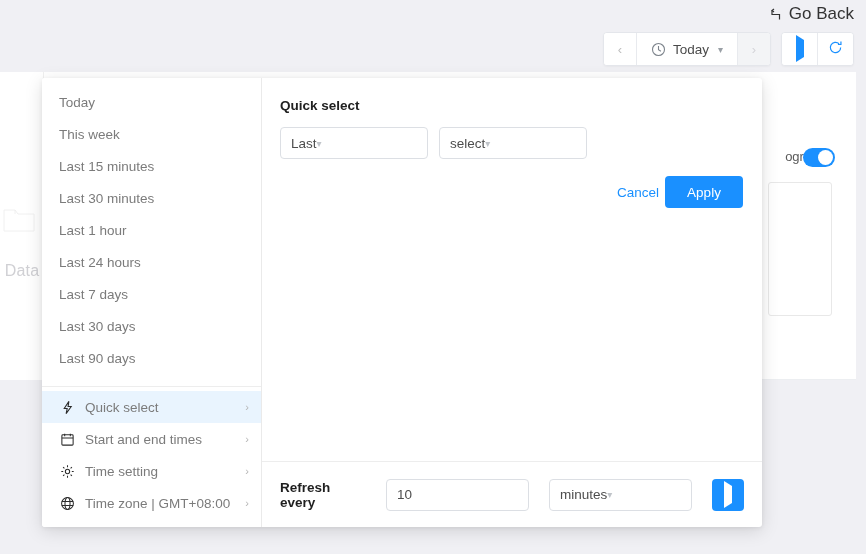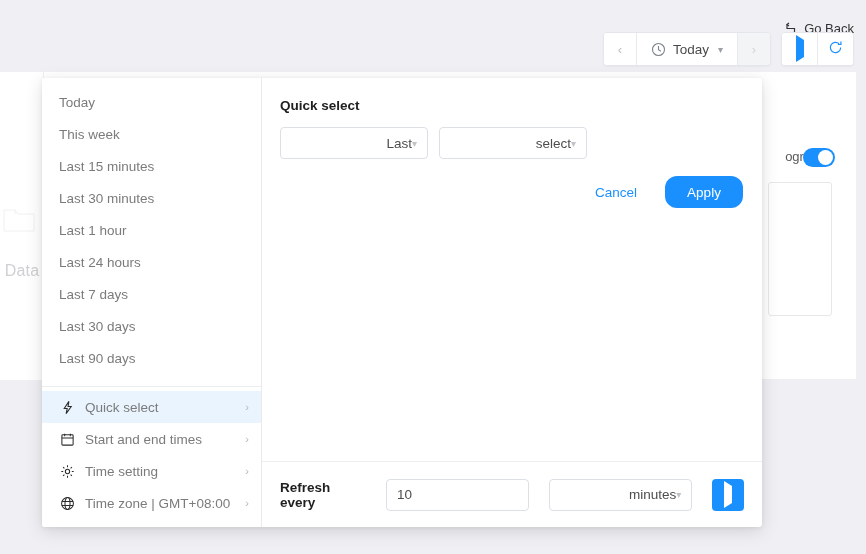--- a/index.html
+++ b/index.html
@@ -55,23 +55,23 @@
     position: absolute; left: 768px; top: 182px; width: 64px; height: 134px;
     border: 1px solid #e8e8e8; border-radius: 3px; background: #fff;
   }
   .bg-rightrail {
     position: absolute; left: 856px; top: 72px; width: 10px; height: 308px;
     background: #f0f0f4;
   }
 
   
   .go-back {
-    position: absolute; right: 12px; top: 21px;
+    position: absolute; right: 12px; top: 4px;
     display: flex; align-items: center; gap: 7px;
-    font-size: 13px; color: #333; cursor: pointer;
+    font-size: 17px; color: #333; cursor: pointer;
   }
   .go-back .gb-icon { display: flex; width: 13px; height: 13px; }
 
   .toolbar {
     position: absolute; right: 12px; top: 32px;
     display: flex; align-items: stretch; gap: 10px;
   }
   .tb-group {
     display: flex; align-items: stretch;
     border: 1px solid #e4e6eb; border-radius: 4px; overflow: hidden;
@@ -134,35 +134,35 @@
   .pp-body { flex: 1; padding: 20px 18px 0 18px; }
   .pp-title {
     font-size: 13.5px; font-weight: bold; color: #212121; margin-bottom: 14px;
   }
   .qs-row { display: flex; gap: 11px; }
   .ctl {
     height: 32px; border: 1px solid #dcdfe4; border-radius: 4px;
     background: #fff; display: flex; align-items: center;
     padding: 0 10px; font-size: 13.5px; color: #4d4d4d;
   }
-  .ctl.sel { width: 148px; justify-content: flex-end; cursor: pointer; }
+  .ctl.sel { width: 148px; justify-content: flex-start; cursor: pointer; }
   .ctl.num { width: 148px; }
   .ctl.sel.wide { width: 148px; }
   .ctl .chev { color: #c0c4c9; font-size: 10px; }
 
   .qs-actions {
     display: flex; align-items: center; justify-content: flex-end;
-    gap: 22px; margin-top: 17px; padding-right: 1px;
+    gap: 0; margin-top: 17px; padding-right: 1px;
   }
   .btn-link {
     font-size: 13.5px; color: #1a90ff; cursor: pointer; padding: 4px 6px;
   }
   .btn-primary {
     height: 32px; min-width: 78px; padding: 4px 18px;
-    background: #1a90ff; color: #fff; border-radius: 12px;
+    background: #1a90ff; color: #fff; border-radius: 4px;
     font-size: 13.5px; display: flex; align-items: center; justify-content: center;
     cursor: pointer;
   }
 
   .pp-foot {
     border-top: 1px solid #ededed;
     height: 66px; display: flex; align-items: center;
     padding: 0 18px; gap: 20px;
   }
   .foot-label { font-size: 13.5px; font-weight: bold; color: #1f1f1f; }

